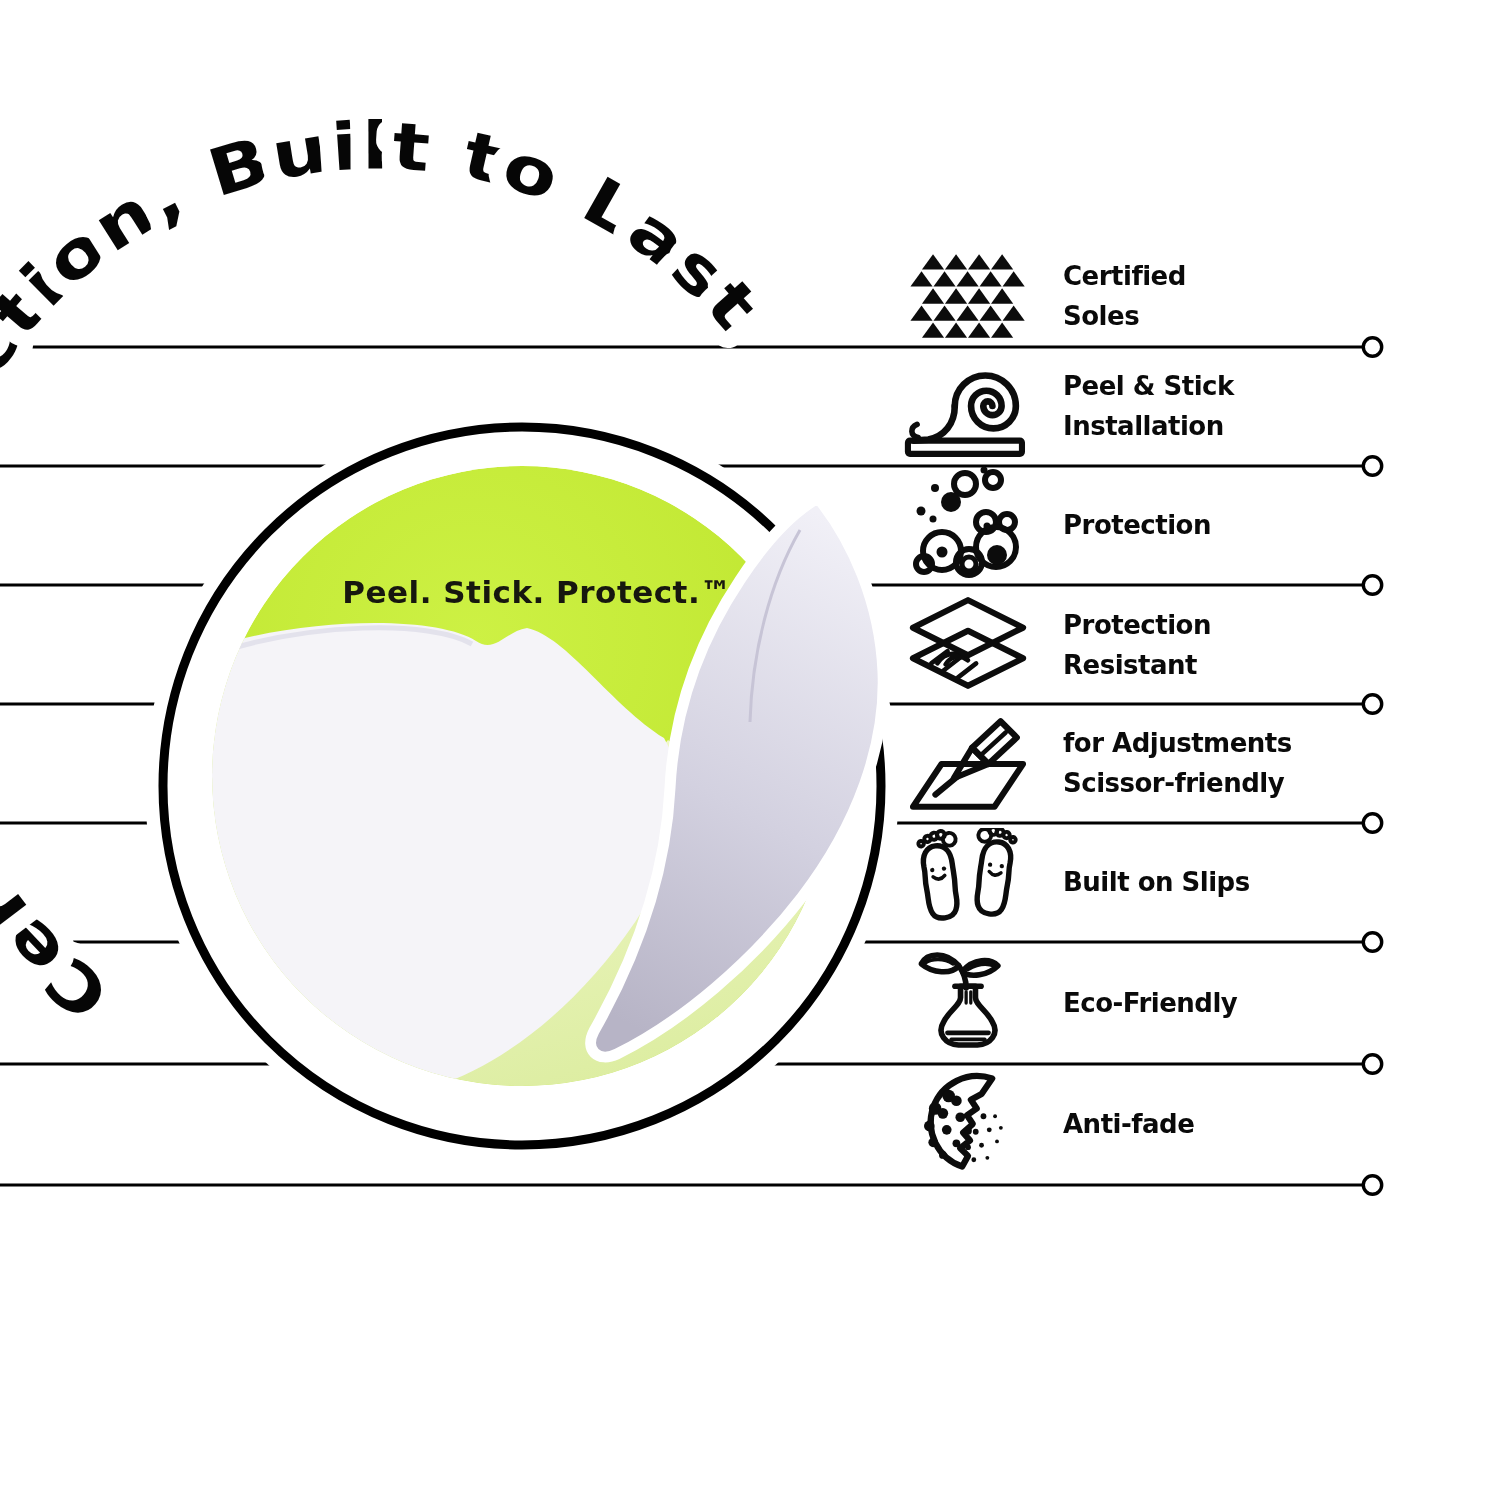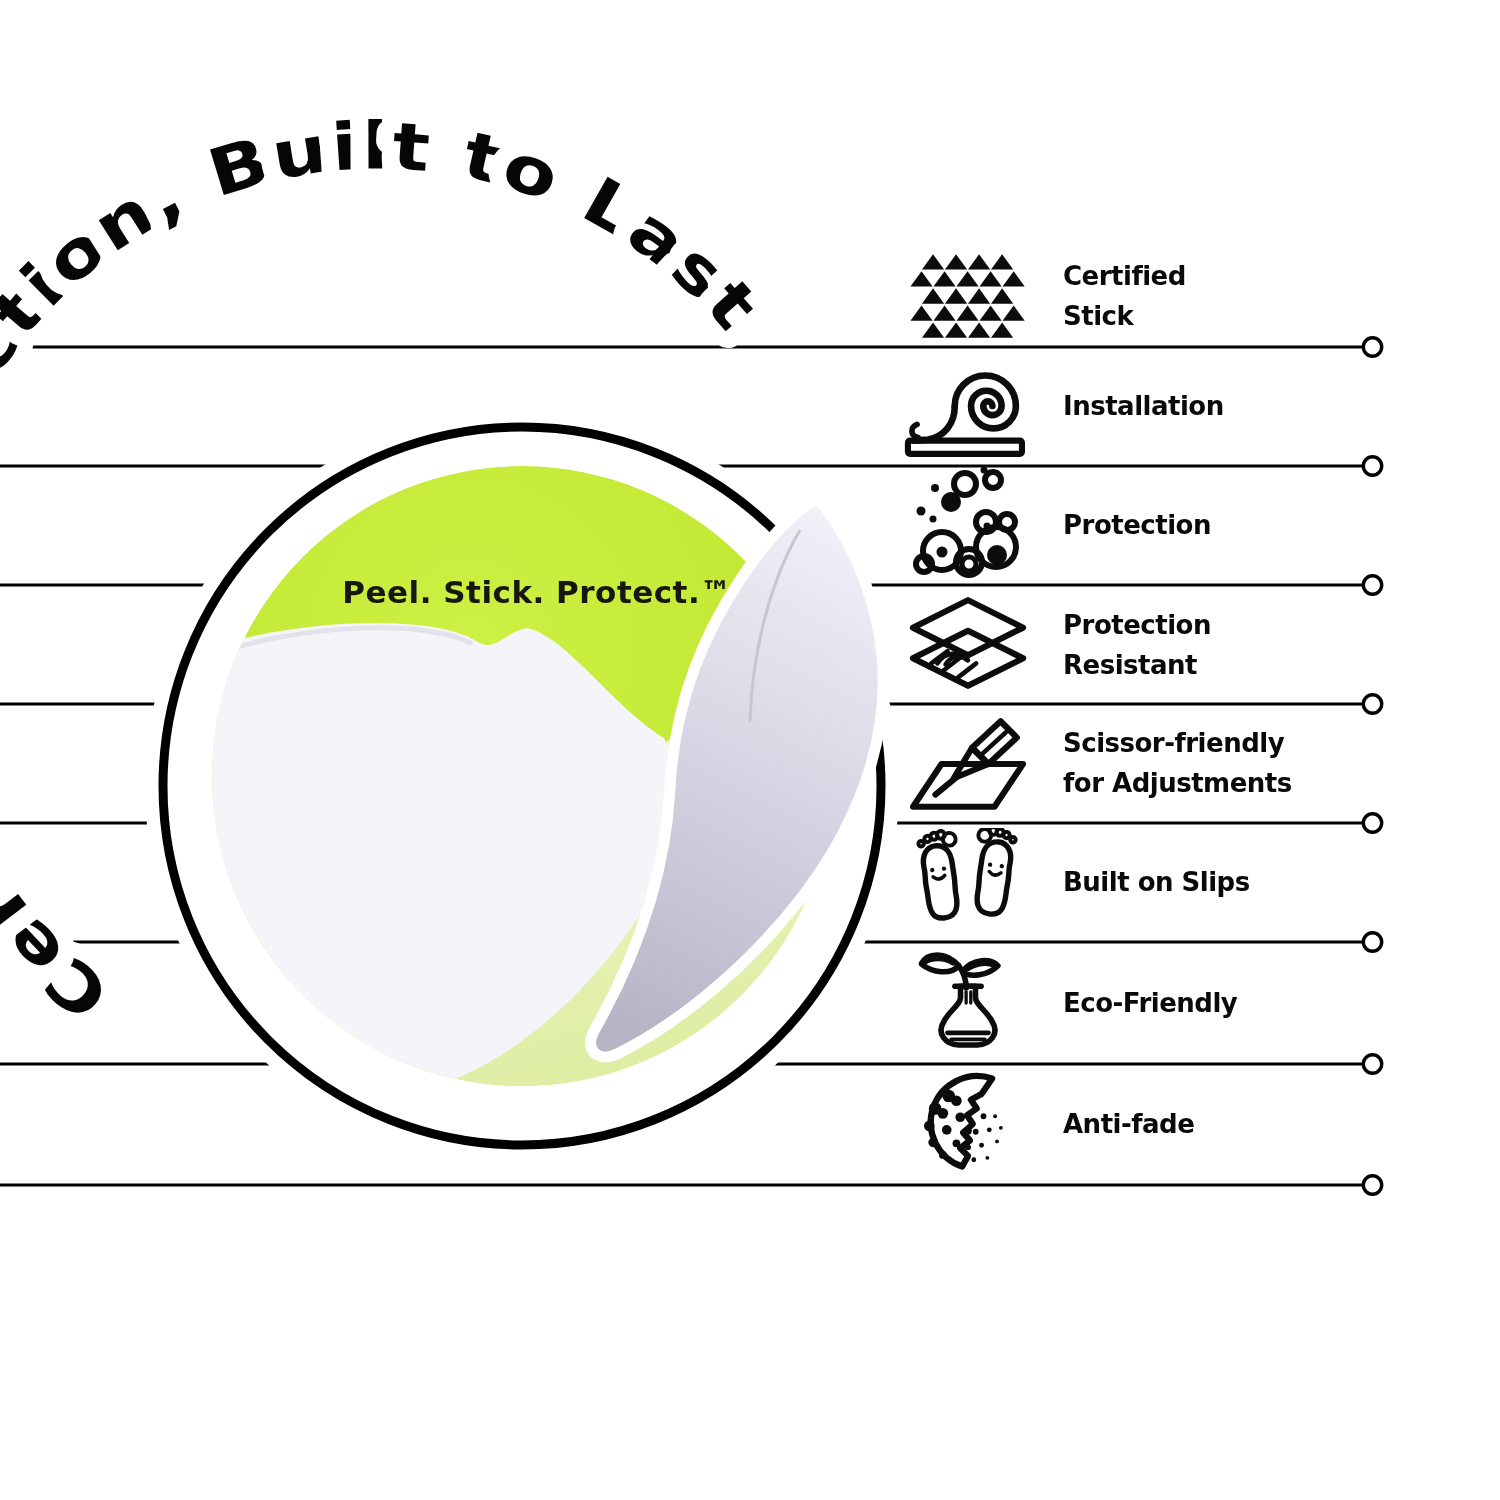--- a/index.html
+++ b/index.html
@@ -124,34 +124,35 @@
             <polygon points="121.5,64 108.5,82 134.5,82"></polygon>
           <polygon points="27,84 14,102 40,102"></polygon>
             <polygon points="54,84 41,102 67,102"></polygon>
             <polygon points="81,84 68,102 94,102"></polygon>
             <polygon points="108,84 95,102 121,102"></polygon>
         </g>
       </svg>
     </div>
     <div class="feature-label">
       <span>Certified</span>
-      <span>Stick</span>
+      <span>Soles</span>
     </div>
   </div>
 
   <div class="feature-row" style="top:350px">
     <div class="icon-box">
       <svg width="134" height="112" viewBox="0 0 130 110">
         <rect class="ic" x="6" y="89" width="112" height="13" rx="2" fill="#fff" stroke-width="6"></rect>
         <path class="ic" stroke-width="6.5" d="M52 55 a30 30 0 1 1 60 0 a22 22 0 1 1 -44 0 a15 15 0 1 1 30 0 a9 9 0 1 1 -18 0 a4.5 4.5 0 1 1 9 0"></path>
         <path class="ic" stroke-width="6.5" d="M52 55 C52 72 42 85 26 88 L12 89"></path>
         <path class="ic" stroke-width="5.5" d="M15 73 c-7 3 -7 11 1 13"></path>
       </svg>
     </div>
     <div class="feature-label">
+      <span>Peel &amp; Stick</span>
       <span>Installation</span>
     </div>
   </div>
 
   <div class="feature-row" style="top:469px">
     <div class="icon-box">
       <svg width="120" height="120" viewBox="0 0 120 120">
         <g class="ic" stroke-width="6" fill="#fff">
           <circle cx="78" cy="57" r="10"></circle>
             <circle cx="99" cy="57" r="8"></circle>
@@ -203,22 +204,22 @@
     <div class="icon-box">
       <svg width="128" height="112" viewBox="0 0 120 110">
         <polygon class="ic" stroke-width="6" fill="#fff" points="34,56 114,56 86,98 6,98"></polygon>
         <path class="ic" stroke-width="6" d="M28 86 L50 68"></path>
         <polygon class="ic" stroke-width="6" fill="#fff" points="46,70 64,40 80,56"></polygon>
         <polygon class="ic" stroke-width="6" fill="#fff" points="64,40 92,14 108,30 80,56"></polygon>
         <path class="ic" stroke-width="4.5" d="M74 46 L97 25"></path>
       </svg>
     </div>
     <div class="feature-label">
+      <span>for Adjustments</span>
       <span>Scissor-friendly</span>
-      <span>for Adjustments</span>
     </div>
   </div>
 
   <div class="feature-row" style="top:826px">
     <div class="icon-box">
       <svg width="118" height="108" viewBox="0 0 120 110">
         <defs>
           <g id="footShape">
             <path class="ic" stroke-width="5.5" fill="#fff" d="M17 4 C8 4 2 12 3 24 C4 32 2 36 3 46 C4 58 2 64 6 72 C10 80 26 80 30 71 C34 63 31 57 32 48 C33 38 32 32 32 24 C32 11 26 4 17 4 Z"></path>
             <g class="ic" stroke-width="4" fill="#fff">

